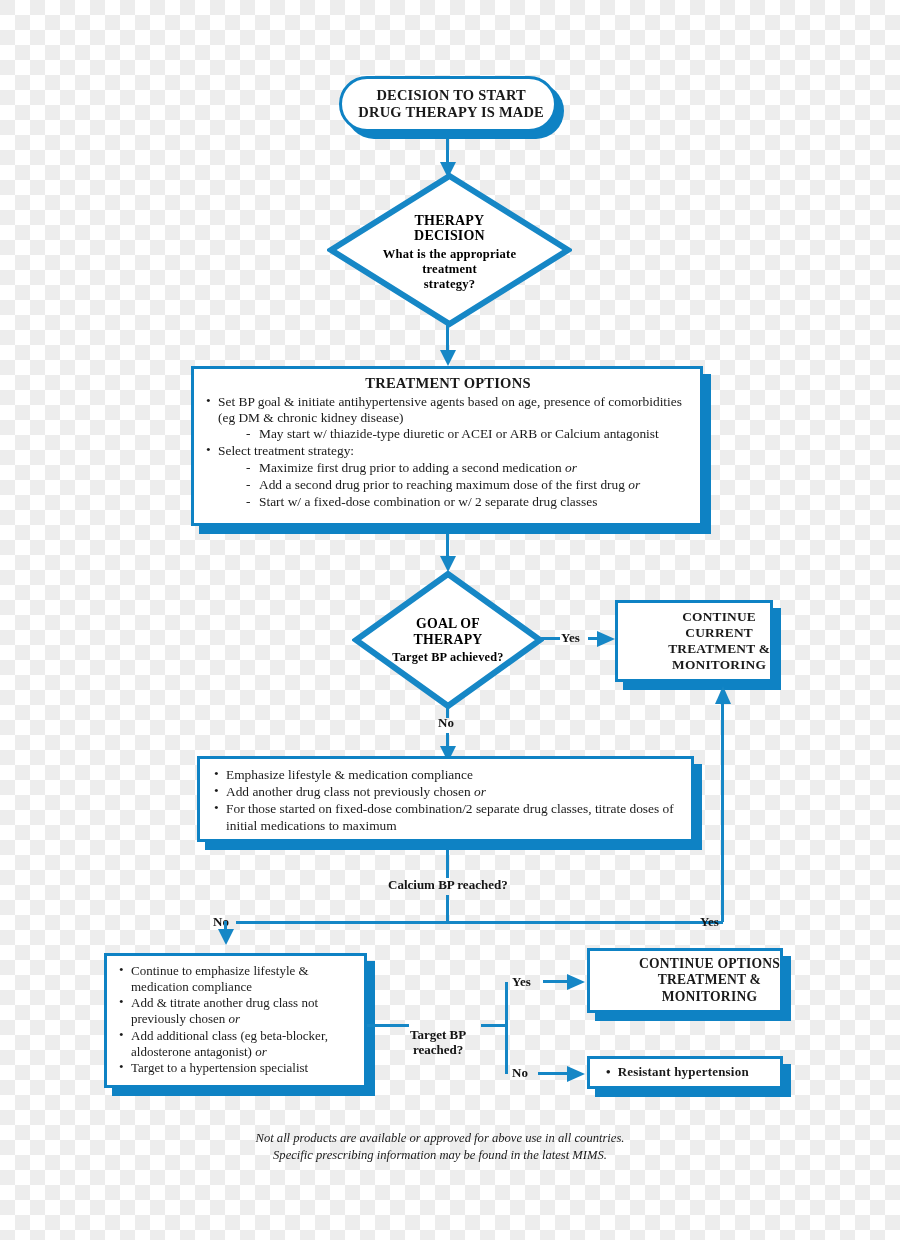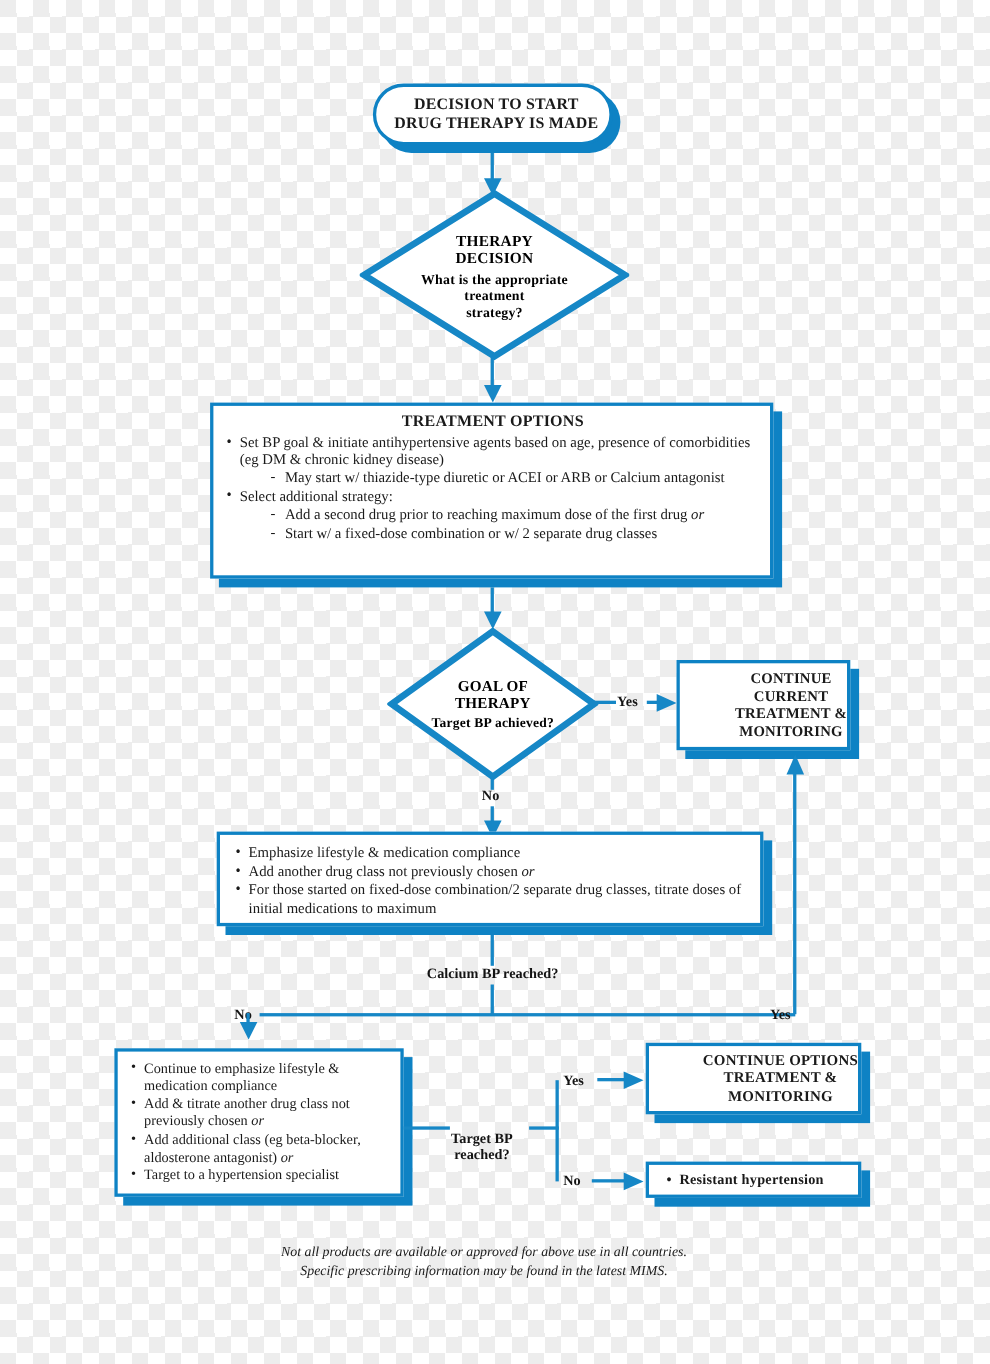--- a/index.html
+++ b/index.html
@@ -173,22 +173,23 @@
   <div class="node shadow" style="left:191px; top:366px; width:512px; height:160px; padding:6px 10px 6px 12px;">
     <div class="cap" style="font-size:14.6px; text-align:center; margin-bottom:2px;">TREATMENT OPTIONS</div>
     <ul class="bullets body">
       <li>
         <span>Set BP goal &amp; initiate antihypertensive agents based on age, presence of comorbidities (eg DM &amp; chronic kidney disease)</span>
         <ul class="sub">
           <li>May start w/ thiazide-type diuretic or ACEI or ARB or Calcium antagonist</li>
         </ul>
       </li>
       <li>
-        <span>Select additional strategy:</span>
+        <span>Select treatment strategy:</span>
         <ul class="sub">
+          <li>Maximize first drug prior to adding a second medication <span class="it">or</span></li>
           <li>Add a second drug prior to reaching maximum dose of the first drug <span class="it">or</span></li>
           <li>Start w/ a fixed-dose combination or w/ 2 separate drug classes</li>
         </ul>
       </li>
     </ul>
   </div>
 
   <div class="ln" style="left:446px; top:534px; width:3px; height:30px;"></div>
   <svg class="arrow" style="left:438px; top:556px; width:20px; height:16px;" viewBox="0 0 20 16">
     <polygon points="2,0 18,0 10,16" fill="#1687c6"></polygon>

